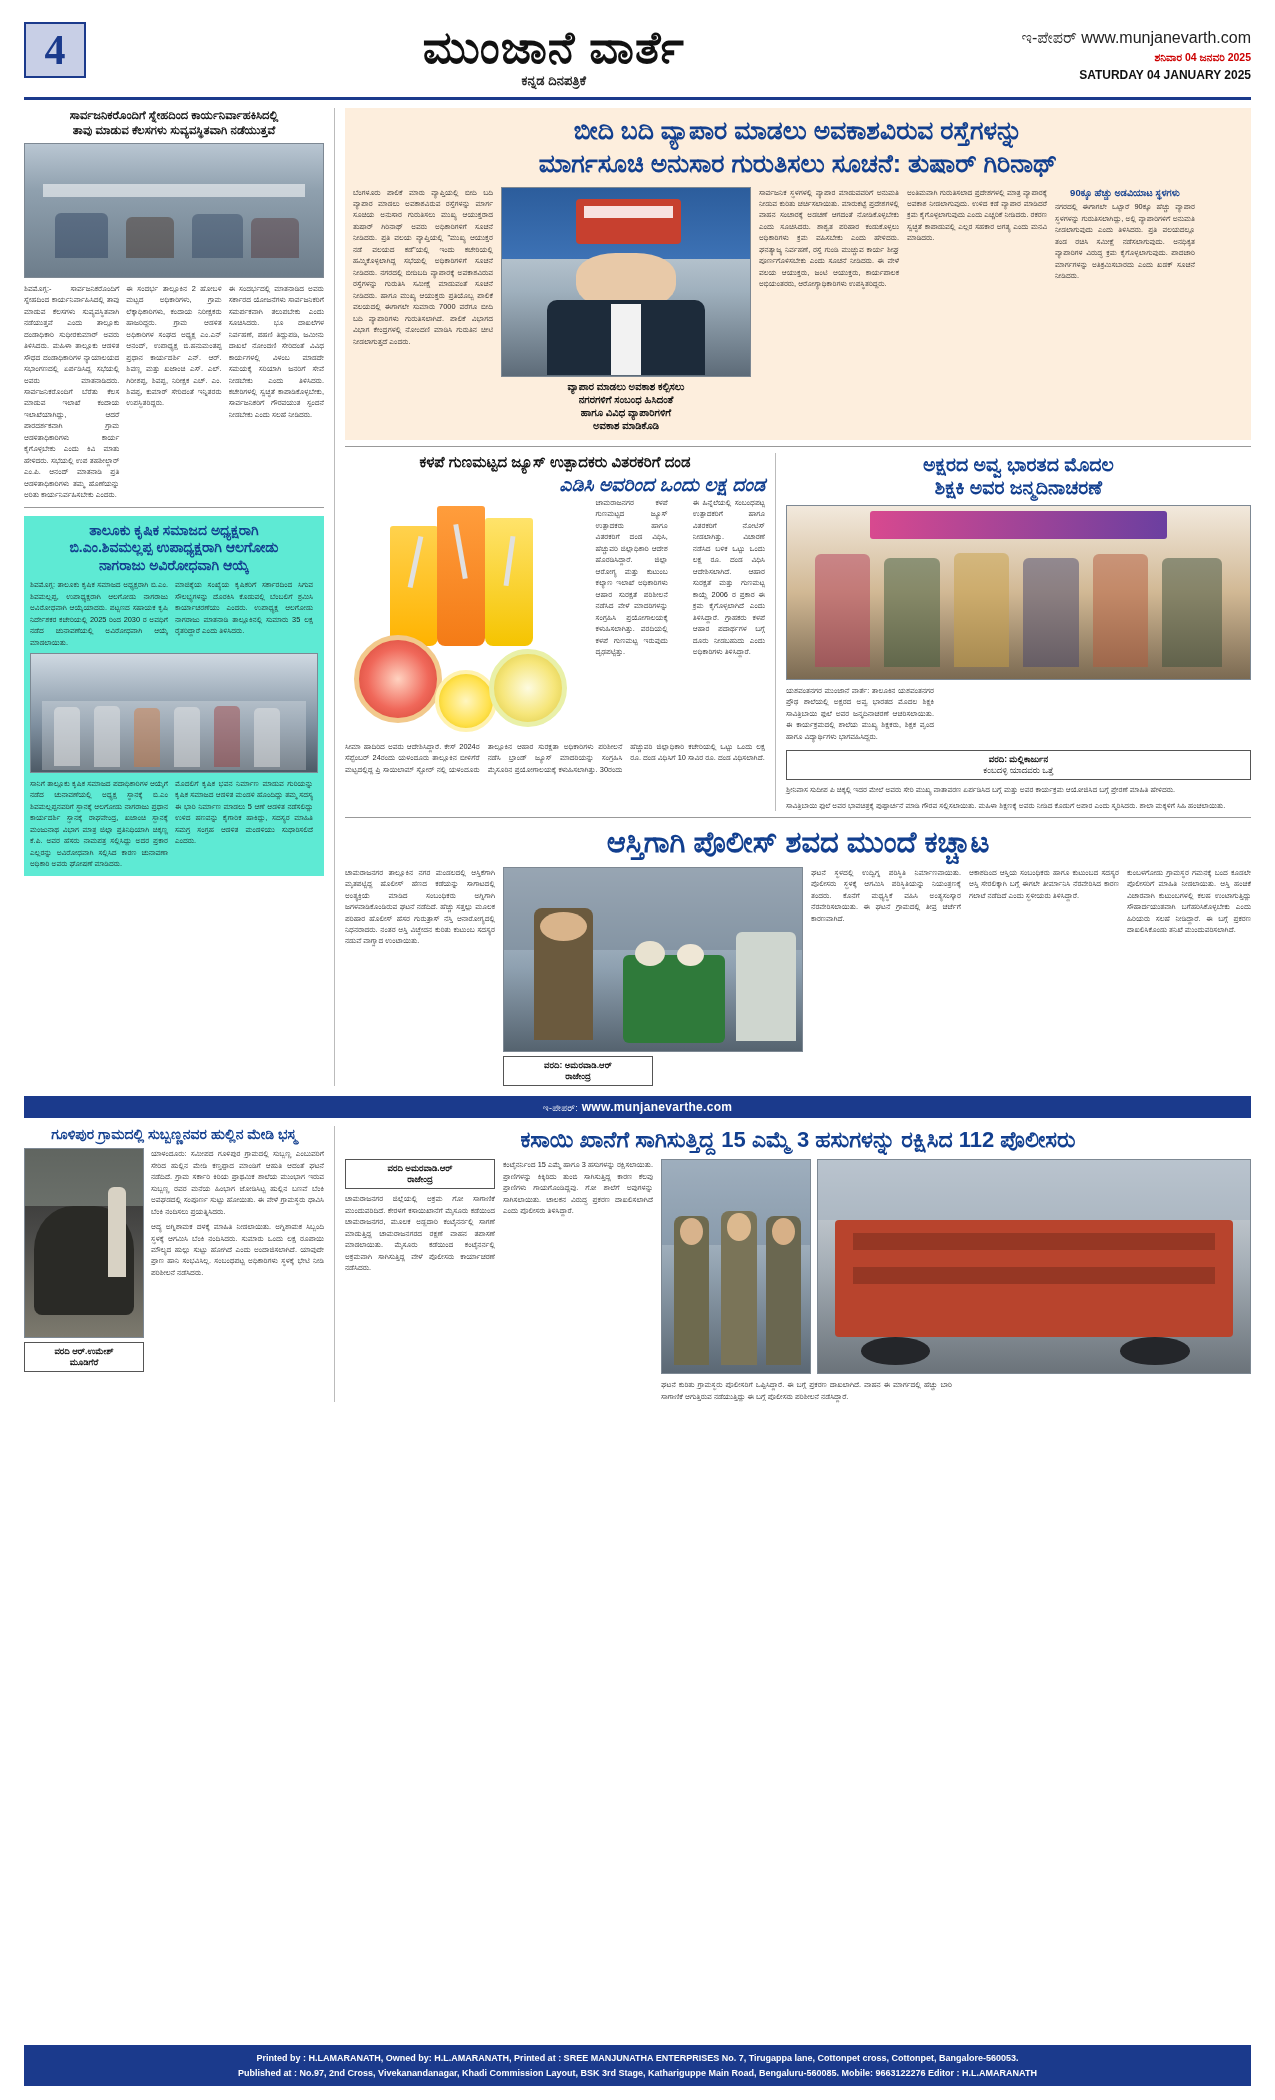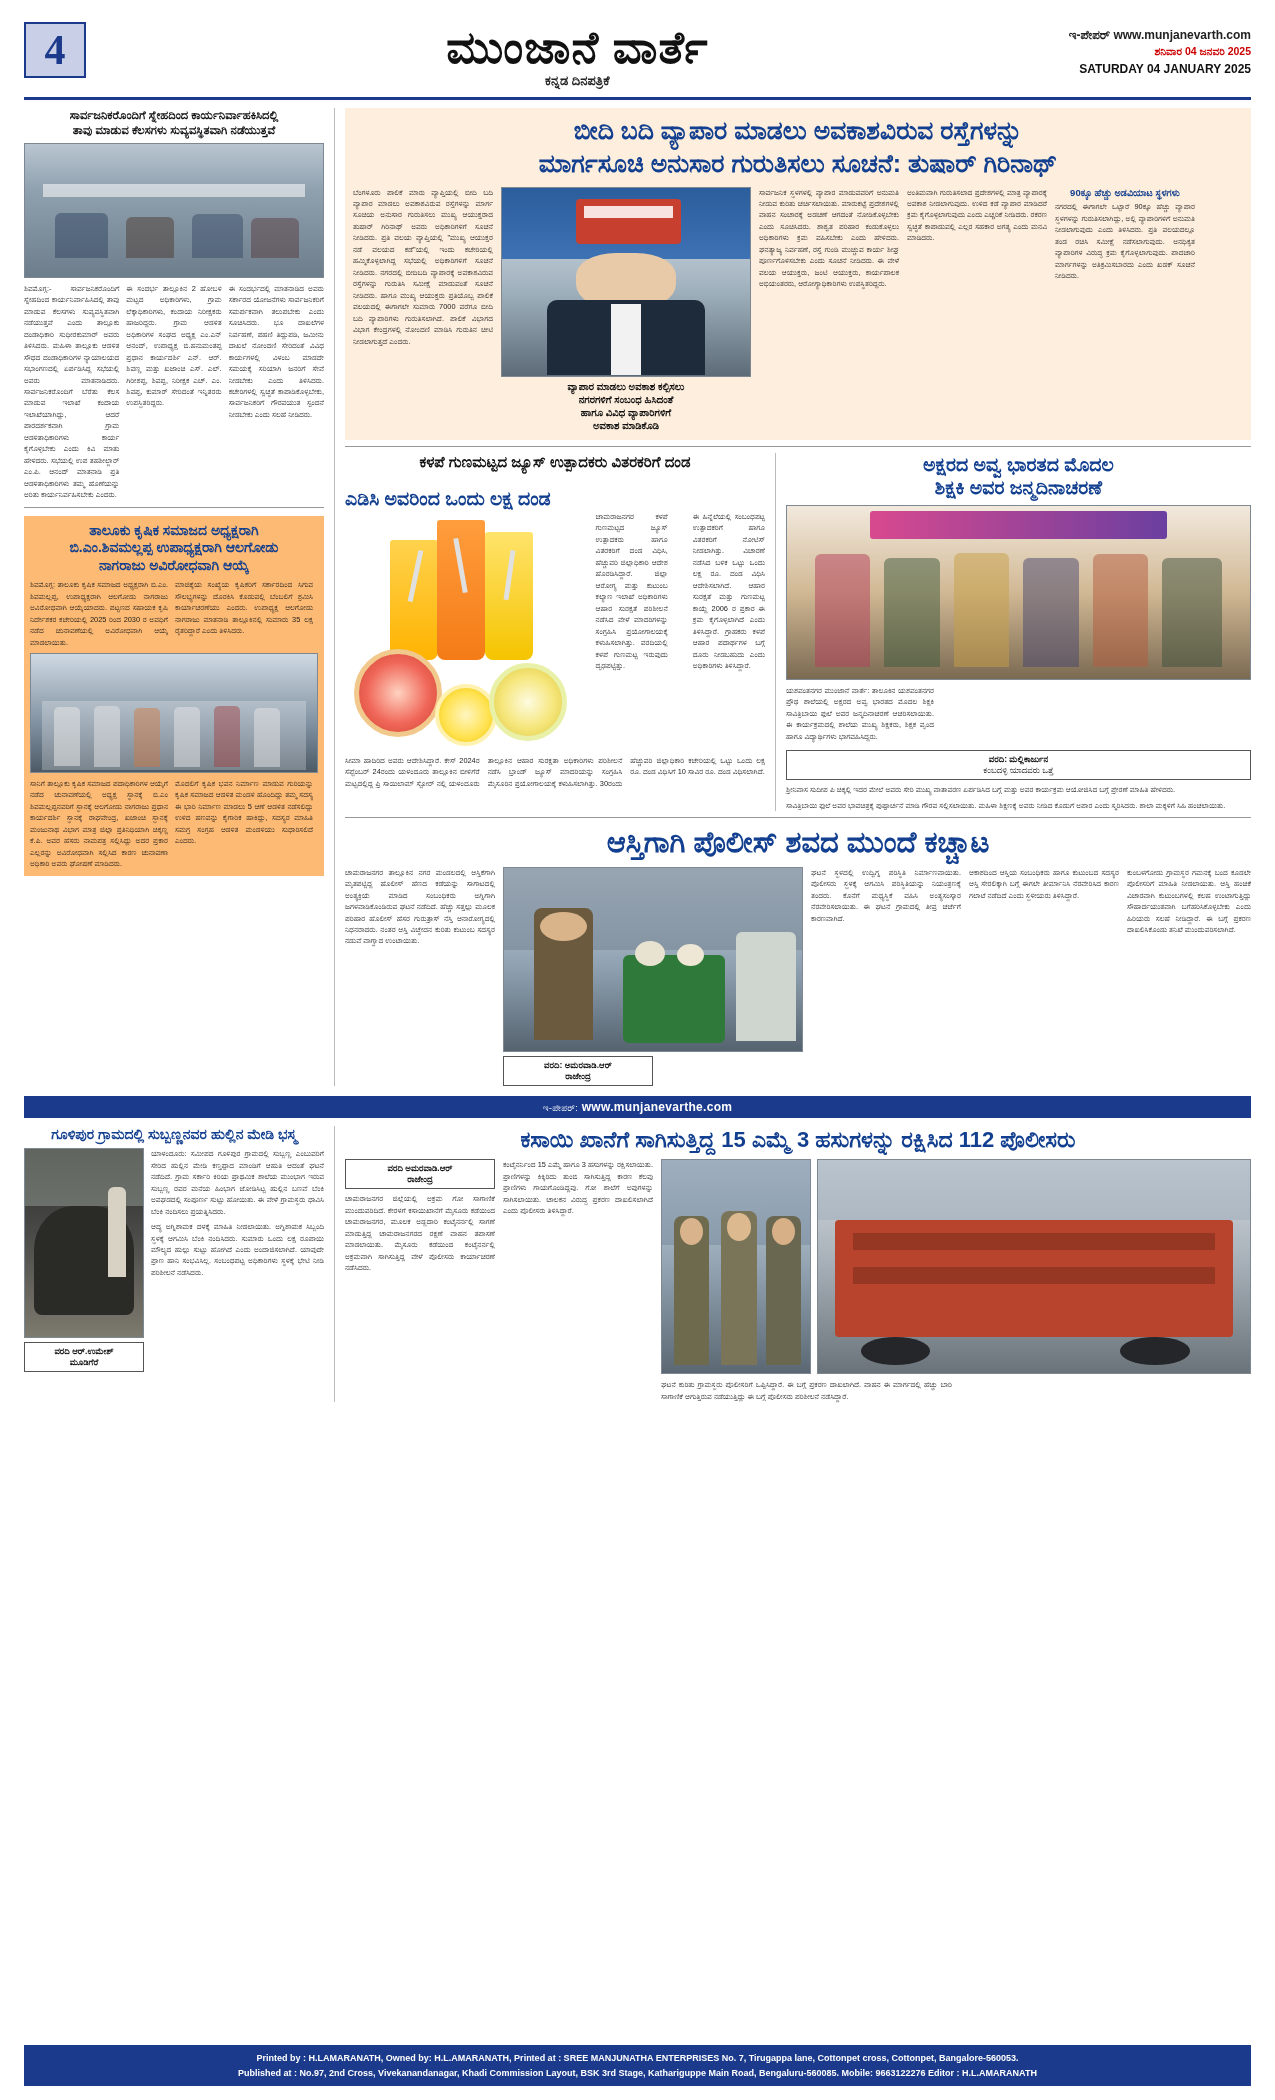--- a/index.html
+++ b/index.html
@@ -33,21 +33,21 @@
     font-family: "Liberation Serif", serif;
   }
   .mast-center { text-align:center; flex:1; margin-top:2px;}
   .mast-title {
     font-size: 45px; font-weight: bold; color:#111; letter-spacing:1px;
     font-family: "Liberation Sans", sans-serif;
     line-height: 1.05;
   }
   .mast-sub { font-size: 13px; font-weight:bold; color:#222; margin-top:2px;}
   .mast-right { text-align:right; font-size:10px; line-height:1.5; padding-top:4px;}
-  .mast-right .epaper { color:#222; font-size:12px;font-weight:bold; }
+  .mast-right .epaper { color:#222; font-size:16px; }
   .mast-right .date-kn { color:#c00; font-weight:bold; font-size:10.5px; }
   .mast-right .date-en { color:#111; font-weight:bold; font-size:12px; }
 
   
   .row { display:flex; gap:10px; }
   .col { display:flex; flex-direction:column; }
   .sep-v { width:1px; background:#bbb; }
   .hr { height:1px; background:#999; margin:6px 0; }
   .body-text {
     font-size: 7.4px; line-height: 1.55; text-align: justify; color:#1a1a1a;
@@ -72,21 +72,21 @@
   .ph1 { background:linear-gradient(180deg,#b9c6d2 0%, #8fa0ae 35%, #6d7d8b 100%); }
   .ph2 { background:linear-gradient(180deg,#cfd9e2 0%, #7f90a0 60%, #4d5a66 100%); }
   .ph4 { background:linear-gradient(180deg,#dfe6ec 0%, #9fb0bd 55%, #5d6b78 100%); }
   .ph5 { background:linear-gradient(180deg,#f2e9dd 0%, #d1b894 50%, #7b6a52 100%); }
   .ph6 { background:linear-gradient(180deg,#c7d3de 0%, #8ea0b0 55%, #55636f 100%); }
   .ph8 { background:linear-gradient(180deg,#2b2b2b 0%, #4a4a48 45%, #7d7a6e 100%); }
   .ph9 { background:linear-gradient(180deg,#cdd8e1 0%, #93a3b1 50%, #5b6874 100%); }
   .ph10{ background:linear-gradient(180deg,#d8dde2 0%, #a5aeb6 50%, #6b737a 100%); }
 
   .tint-orange { background:#fdeedd; }
-  .tint-blue   { background:#fdba74; }
+  .tint-blue   { background:#5eead4; }
 
   .headline-lg { font-size: 25px; }
   .headline-md { font-size: 19px; }
   .headline-sm { font-size: 15px; }
 
   .webbar {
     background:#1b3a8c; color:#fff; text-align:center;
     font-size:12px; font-weight:bold; padding:4px 0; letter-spacing:.3px;
   }
   .webbar .small { font-size:9px; font-weight:normal; }
@@ -216,21 +216,21 @@
           </div>
         </div>
       </div>
 
       <div class="hr"></div>
 
       <div class="row" style="gap:10px;">
 
         <div class="col" style="width:420px;">
           <div class="hl-black headline-sm" style="text-align:center;">ಕಳಪೆ ಗುಣಮಟ್ಟದ ಜ್ಯೂಸ್ ಉತ್ಪಾದಕರು ವಿತರಕರಿಗೆ ದಂಡ</div>
-          <div class="hl-blue headline-md" style="text-align:left; margin-top:16px;">ಎಡಿಸಿ ಅವರಿಂದ ಒಂದು ಲಕ್ಷ ದಂಡ</div>
+          <div class="hl-blue headline-md" style="text-align:right; margin-top:2px;font-style:italic;">ಎಡಿಸಿ ಅವರಿಂದ ಒಂದು ಲಕ್ಷ ದಂಡ</div>
 
           <div class="row" style="gap:25px; ">
             <div style="width:250px; position:relative;">
               <div class="juice-art" style="height:240px;">
                 <div class="glass" style="left:20%; width:48px; height:120px; background:linear-gradient(180deg,#ffd24d,#ffb300); bottom:38%;"></div>
                 <div class="glass" style="left:41%; width:48px; height:140px; background:linear-gradient(180deg,#ff9d3c,#f47b16); bottom:38%;"></div>
                 <div class="glass" style="left:62%; width:48px; height:128px; background:linear-gradient(180deg,#ffe36b,#f5c400); bottom:38%;"></div>
                 <div style="position:absolute;left:30%;bottom:62%;width:5px;height:52px;background:#e0e0e0;transform:rotate(12deg)"></div>
                 <div style="position:absolute;left:50%;bottom:66%;width:5px;height:55px;background:#e0e0e0;transform:rotate(-10deg)"></div>
                 <div style="position:absolute;left:72%;bottom:63%;width:5px;height:50px;background:#e0e0e0;transform:rotate(8deg)"></div>

